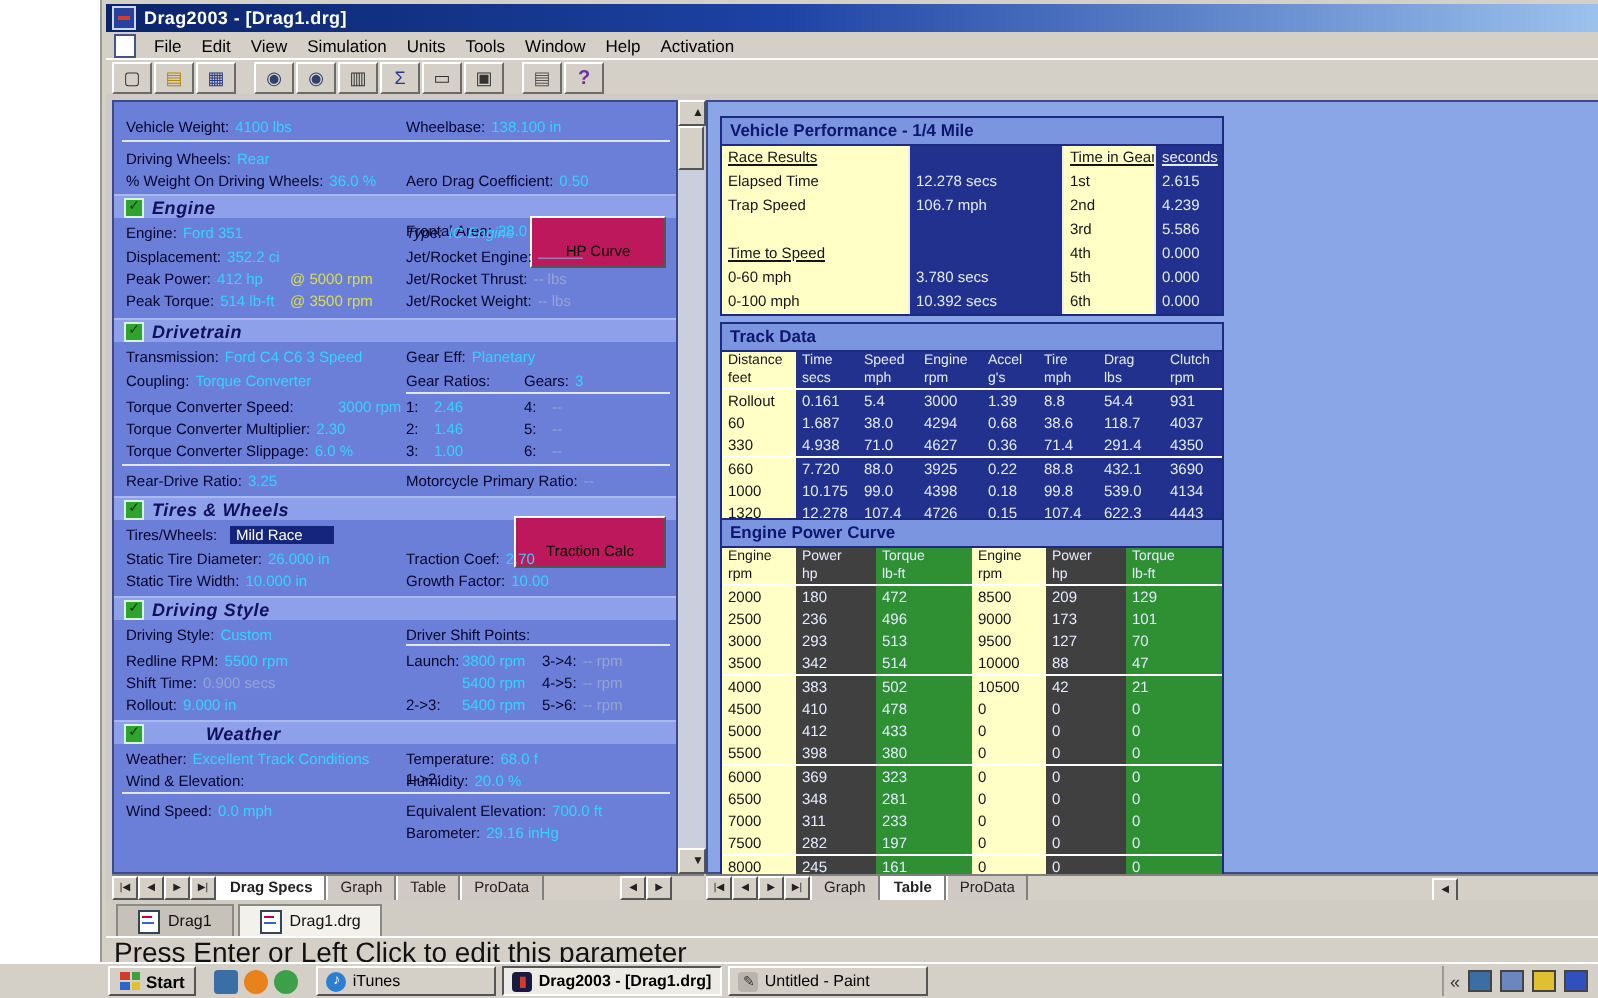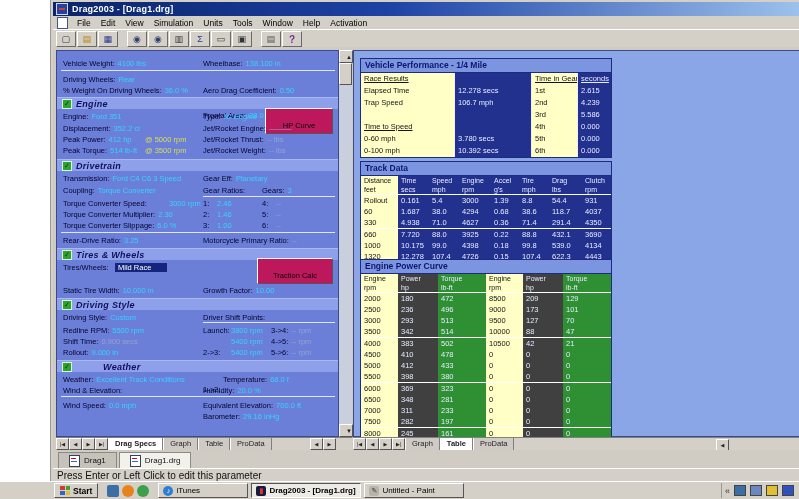--- a/index.html
+++ b/index.html
@@ -62,21 +62,21 @@
   .c-pow{background:#404040;color:#7c1010}
   .c-tor{background:#2e8f33;color:#bddaf8}
   .rtab-single{position:absolute;left:363px;top:1px}
   
   .doctabs{position:absolute;left:2px;top:450px;right:0;height:18px;background:#d0ccc4;display:flex;align-items:flex-end;gap:2px;padding-left:5px}
   .dtab{height:15px;display:flex;align-items:center;gap:4px;padding:0 10px;font-size:8px;background:#c6c2ba;border:1px solid #8a8a84;border-bottom:none;color:#111}
   .dtab.active{background:#f2f1ec}
   .dicon{width:9px;height:10px;background:#fff;border:1px solid #345;position:relative;flex:0 0 auto}
   .dicon::after{content:"";position:absolute;left:1px;top:2px;width:5px;height:1px;background:#c03}
   .dicon::before{content:"";position:absolute;left:1px;top:5px;width:6px;height:1px;background:#36c}
-  .statusbar{position:absolute;left:2px;top:468px;right:0;height:13px;background:#d4d0c8;border-top:1px solid #fff;display:flex;align-items:center;padding-left:4px;font-size:10px;color:#111}
+  .statusbar{position:absolute;left:2px;top:468px;right:0;height:13px;background:#d4d0c8;border-top:1px solid #fff;display:flex;align-items:center;padding-left:4px;font-size:14px;color:#111}
   .taskbar{position:absolute;left:0;top:481px;width:799px;height:18px;background:#d4d0c8;border-top:1px solid #fff;display:flex;align-items:center;gap:2px;padding:0 2px;box-sizing:border-box}
   .startbtn{height:15px;display:flex;align-items:center;gap:3px;padding:0 5px;font-weight:bold;font-size:8.5px;color:#000;background:#d4d0c8;border:1px solid;border-color:#fff #555 #555 #fff;margin-left:52px}
   .winflag{width:10px;height:9px;display:grid;grid-template-columns:1fr 1fr;grid-template-rows:1fr 1fr;gap:1px}
   .winflag span{display:block}
   .ql{display:flex;gap:3px;margin:0 7px}
   .qli{width:12px;height:12px;border-radius:2px}
   .taskbtn{height:15px;display:flex;align-items:center;gap:3px;padding:0 4px;font-size:8px;color:#000;background:#d4d0c8;border:1px solid;border-color:#fff #555 #555 #fff;overflow:hidden;white-space:nowrap}
   .taskbtn.active{border-color:#555 #fff #fff #555;background:#edebe5;font-weight:bold}
   .ticon{width:10px;height:10px;flex:0 0 auto;display:flex;align-items:center;justify-content:center;font-size:7px}
   .tray{margin-left:auto;display:flex;align-items:center;gap:4px;height:15px;border-left:1px solid #999;padding:0 3px}
@@ -222,20 +222,24 @@
           </div>
           <div class="sechdr" style="top: 197px;">
             <span class="chk">✓</span>
             <span class="sectitle">Tires &amp; Wheels</span>
           </div>
           <div class="prow" style="top: 211px;">
             <span class="cell" style="left: 6px;"><span class="lbl">Tires/Wheels:</span></span>
             <span class="cell" style="left: 58px;"><span class="val sel">Mild Race</span></span>
           </div>
           <button class="btn3d" style="top: 207px; left: 200px; width: 76px;">Traction Calc</button>
+          <div class="prow" style="top: 223px;">
+            <span class="cell" style="left: 6px;"><span class="lbl">Static Tire Diameter:</span><span class="val ">26.000 in</span></span>
+            <span class="cell" style="left: 146px;"><span class="lbl">Traction Coef:</span><span class="val ">2.70</span></span>
+          </div>
           <div class="prow" style="top: 234px;">
             <span class="cell" style="left: 6px;"><span class="lbl">Static Tire Width:</span><span class="val ">10.000 in</span></span>
             <span class="cell" style="left: 146px;"><span class="lbl">Growth Factor:</span><span class="val ">10.00</span></span>
           </div>
           <div class="sechdr" style="top: 247px;">
             <span class="chk">✓</span>
             <span class="sectitle">Driving Style</span>
           </div>
           <div class="prow" style="top: 261px;">
             <span class="cell" style="left: 6px;"><span class="lbl">Driving Style:</span><span class="val ">Custom</span></span>
@@ -259,21 +263,21 @@
             <span class="cell" style="left: 146px;"><span class="lbl">2-&gt;3:</span></span>
             <span class="cell" style="left: 174px;"><span class="val ">5400 rpm</span></span>
             <span class="cell" style="left: 214px;"><span class="lbl">5-&gt;6:</span><span class="val dim">-- rpm</span></span>
           </div>
           <div class="sechdr" style="top: 309px; gap: 31px;">
             <span class="chk">✓</span>
             <span class="sectitle">Weather</span>
           </div>
           <div class="prow" style="top: 323px;">
             <span class="cell" style="left: 6px;"><span class="lbl">Weather:</span><span class="val ">Excellent Track Conditions</span></span>
-            <span class="cell" style="left: 146px; margin-left: 20px;"><span class="lbl">Temperature:</span><span class="val ">68.0 f</span></span>
+            <span class="cell" style="left: 146px;"><span class="lbl">Temperature:</span><span class="val ">68.0 f</span></span>
           </div>
           <div class="prow" style="top: 334px;">
             <span class="cell" style="left: 6px;"><span class="lbl">Wind &amp; Elevation:</span></span>
             <span class="cell" style="left: 146px;"><span class="lbl">Humidity:</span><span class="val ">20.0 %</span></span>
           </div>
           <div class="sepline" style="top: 345px; left: 4px; width: 274px;"></div>
           <div class="prow" style="top: 349px;">
             <span class="cell" style="left: 6px;"><span class="lbl">Wind Speed:</span><span class="val ">0.0 mph</span></span>
             <span class="cell" style="left: 146px;"><span class="lbl">Equivalent Elevation:</span><span class="val ">700.0 ft</span></span>
           </div>

